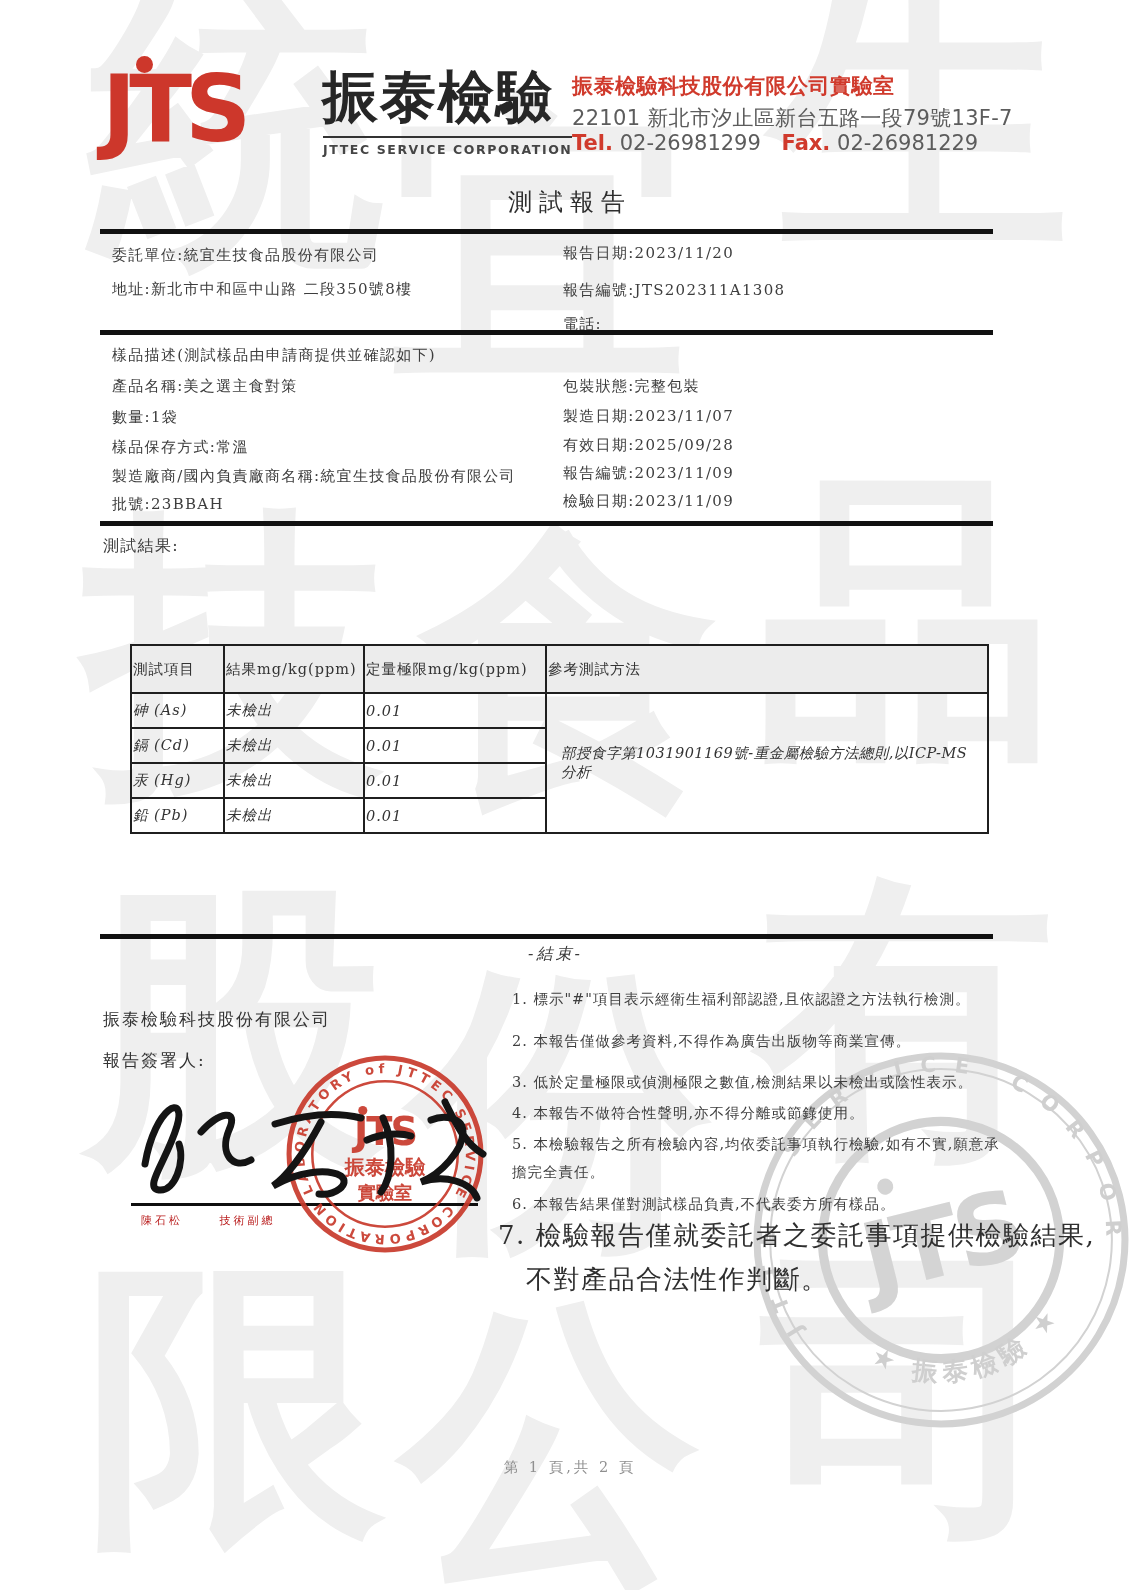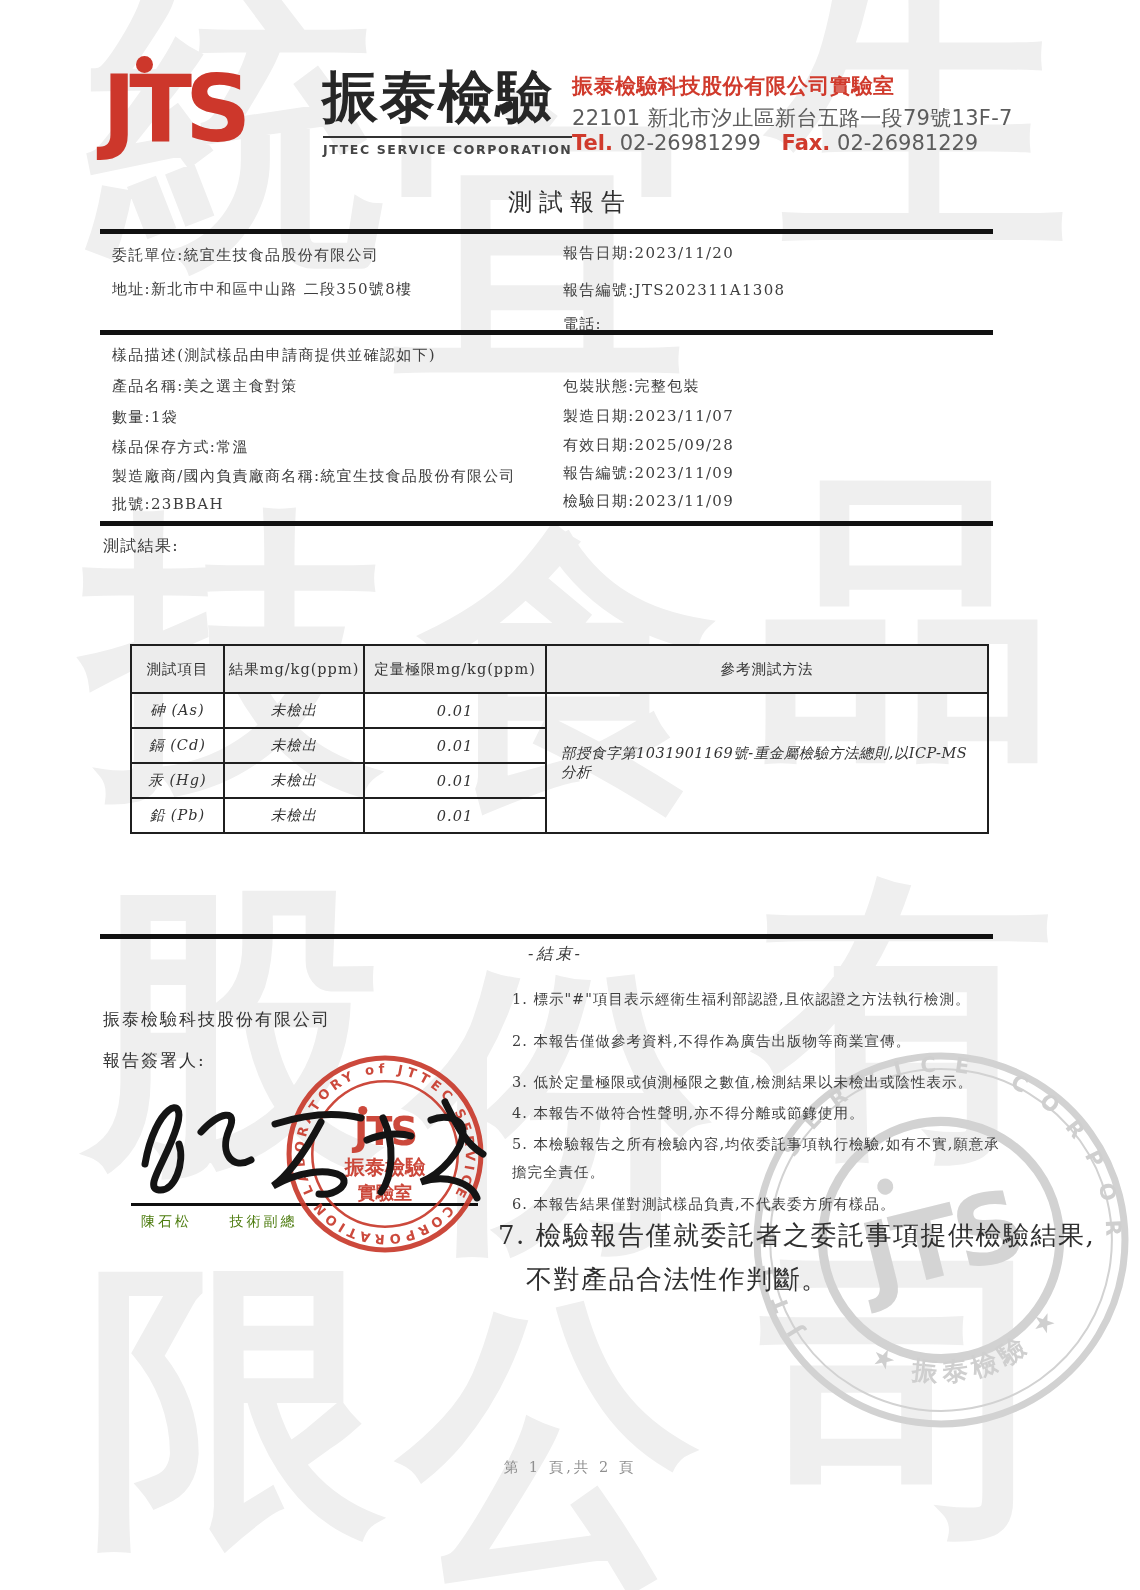--- a/index.html
+++ b/index.html
@@ -27,28 +27,28 @@
            font-size:21px;color:#5c5c5c;}
   .lab-tel .red{color:#d03a2c;font-weight:700;}
   .lab-tel .num{margin-right:14px;}
   .title{left:0;width:1140px;top:186px;text-align:center;font-size:24px;letter-spacing:7px;color:#2e2e2e;}
   .rule{position:absolute;left:100px;width:893px;height:5px;background:#111;z-index:2;}
   
   .field{position:absolute;z-index:2;font-size:15px;letter-spacing:1.3px;color:#3d3d3d;white-space:nowrap;}
   
   .rtable{position:absolute;left:130px;top:644px;width:857px;z-index:2;border-collapse:collapse;
           font-size:14.5px;color:#333;table-layout:fixed;}
-  .rtable th,.rtable td{border:2px solid #1f1f1f;text-align:center;letter-spacing:1px;}
+  .rtable th,.rtable td{border:2px solid #1f1f1f;text-align:left;letter-spacing:1px;}
   .rtable th{height:44px;background:#ececec;font-weight:normal;}
   .rtable td{height:31px;font-style:italic;}
   .rtable .method{ text-align:left;padding:16px 14px;letter-spacing:.5px;font-size:14.5px;}
   
   .so{position:absolute;z-index:2;font-size:17px;letter-spacing:2px;color:#333;margin-top:33px;}
   .sig-line{position:absolute;left:131px;top:1203px;width:347px;height:3px;background:#0e0e0e;z-index:2;}
-  .sig-name{left:141px;top:1213px;font-size:14px;letter-spacing:3px;color:#4d7c0f;}
+  .sig-name{left:141px;top:1213px;font-size:11px;letter-spacing:3px;color:#b91c1c;}
   .sig-name .t{margin-left:30px;}
   .note{position:absolute;z-index:2;font-size:14.5px;letter-spacing:1px;color:#3e3e3e;line-height:1.95;}
   .endmark{left:528px;top:944px;font-size:16px;letter-spacing:3px;color:#3a3a3a;z-index:2;position:absolute;font-style:italic;}
   .note7{position:absolute;left:498px;top:1214px;z-index:2;font-size:26px;letter-spacing:1.5px;
          color:#2f2f2f;line-height:1.68;}
   .note7 .l2{display:block;padding-left:28px;}
   .footer{position:absolute;left:0;width:1140px;top:1458px;text-align:center;z-index:2;
           font-size:14.5px;letter-spacing:3px;color:#8f8f8f;}
   svg{font-family:"DejaVu Sans","Liberation Sans",sans-serif;}
   .stamp-red{left:283px;top:1052px;width:204px;height:204px;z-index:3;opacity:.92;}

